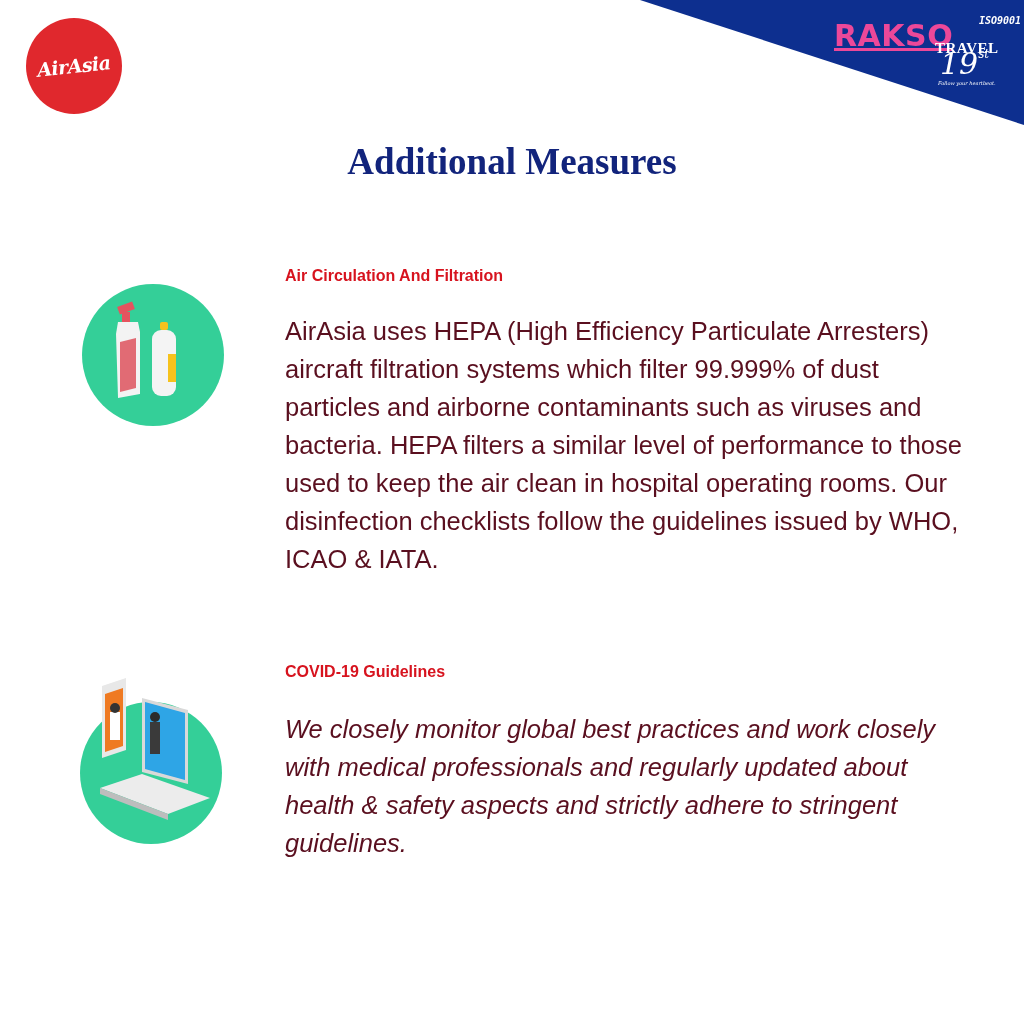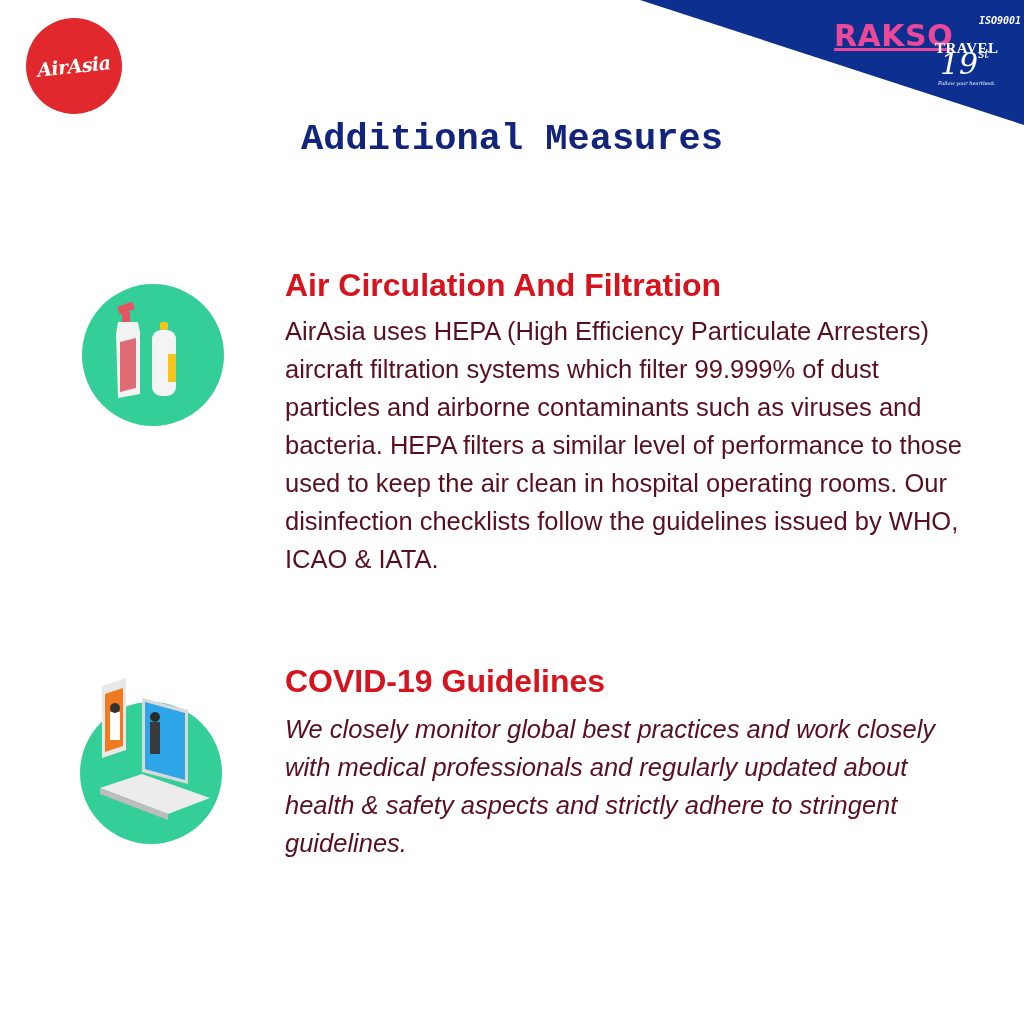--- a/index.html
+++ b/index.html
@@ -13,27 +13,27 @@
   .iso { position: absolute; top: 15px; left: 979px; color: #fff; font-family: "DejaVu Sans Mono", monospace; font-weight: bold; font-style: italic; font-size: 10px; }
   .travel { position: absolute; top: 40px; left: 935px; color: #fff; font-family: Liberation Serif, serif; font-weight: 900; font-size: 15px; letter-spacing: 0.5px; }
   .twentyone { position: absolute; top: 46px; left: 940px; color: #fff; font-family: "DejaVu Serif", serif; font-style: italic; font-size: 30px; }
   .twentyone sup { font-size: 12px; vertical-align: 16px; }
   .tagline { position: absolute; top: 80px; left: 938px; color: #fff; font-family: "DejaVu Serif", serif; font-style: italic; font-size: 5px; }
 
   
   .logo { position: absolute; left: 26px; top: 18px; width: 96px; height: 96px; border-radius: 50%; background: #e0282d; display: flex; align-items: center; justify-content: center; }
   .logo span { color: #fff; font-family: "DejaVu Serif", serif; font-style: italic; font-weight: bold; font-size: 19px; letter-spacing: -0.5px; transform: rotate(-6deg); }
 
-  .title { position: absolute; top: 118px; left: 0; width: 1024px; text-align: center; color: #12247c; font-family: Liberation Mono, monospace; font-weight: bold; font-size: 37px; }
+  .title { position: absolute; top: 140px; left: 0; width: 1024px; text-align: center; color: #12247c; font-family: Liberation Serif, serif; font-weight: bold; font-size: 37px; }
 
   .icon-circle { position: absolute; border-radius: 50%; background: #34cf98; }
   .icon1 { left: 82px; top: 284px; width: 142px; height: 142px; }
   .icon2 { left: 80px; top: 702px; width: 142px; height: 142px; }
 
-  .section-heading { position: absolute; left: 285px; color: #d7131e; font-family: "Liberation Sans", sans-serif; font-weight: bold; font-size: 32px; }
+  .section-heading { position: absolute; left: 285px; color: #d7131e; font-family: "Liberation Sans", sans-serif; font-weight: bold; font-size: 16px; }
   .section-body { position: absolute; left: 285px; width: 680px; color: #5a0f1f; font-family: "Liberation Sans", sans-serif; font-size: 25.5px; line-height: 38px; }
   .h1 { top: 267px; }
   .b1 { top: 312px; }
   .h2 { top: 655px; margin-top: 8px; }
   .b2 { top: 710px; font-style: italic; }
 </style>
 </head>
 <body>
 
 <div class="logo">

